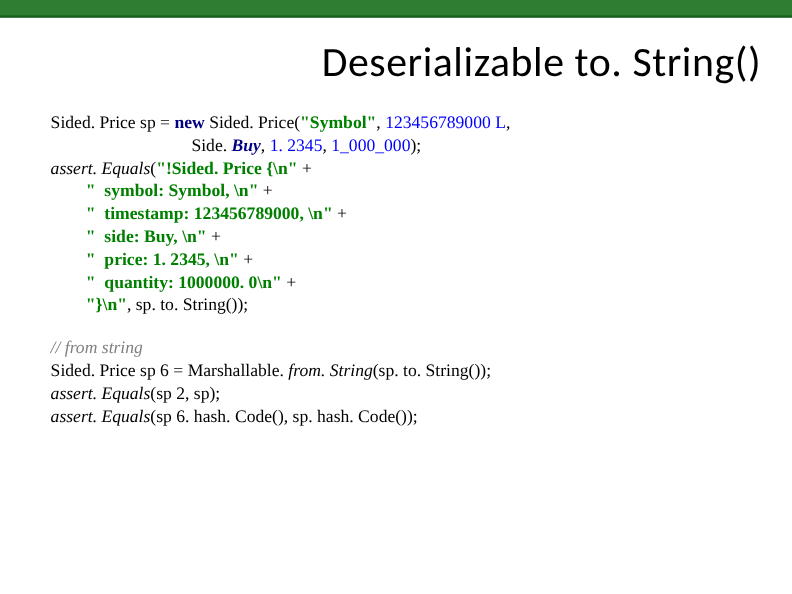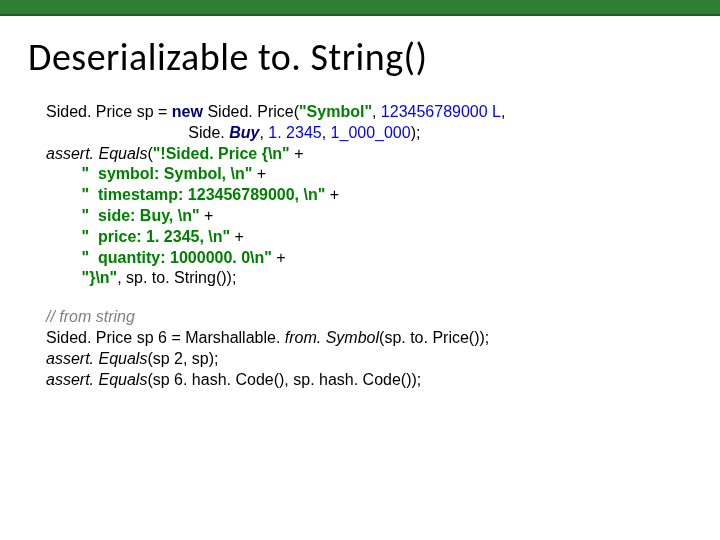--- a/index.html
+++ b/index.html
@@ -14,33 +14,33 @@
   .top-bar {
     width: 100%;
     height: 14px;
     background: #2e7d32;
     border-bottom: 2px solid #1b5e20;
   }
   .slide {
     padding: 0 28px 0 28px;
   }
   h1.title {
-    text-align: left;
+    text-align: right;
     font-weight: 400;
     font-size: 38px;
     margin: 18px 0 22px 0;
     letter-spacing: 0.5px;
   }
   p.body {
     font-size: 20px;
     line-height: 1.25;
     margin: 0 0 18px 0;
   }
   pre.code {
-    font-family: Liberation Sans, sans-serif;
+    font-family: Liberation Serif, serif;
     font-size: 16px;
     line-height: 1.3;
     margin: 0 0 18px 18px;
     white-space: pre;
   }
   .kw   { color: #000080; font-weight: bold; }    
   .str  { color: #008000; font-weight: bold; }    
   .num  { color: #0000ff; }                       
   .enum { color: #000080; font-style: italic; font-weight: bold; } 
   .m    { font-style: italic; }                   
@@ -60,17 +60,17 @@
 <span>                                Side. </span><span class="enum">Buy</span><span>, </span><span class="num">1. 2345</span><span>, </span><span class="num">1_000_000</span><span>);</span>
 <span class="m">assert. Equals</span><span>(</span><span class="str">"!Sided. Price {\n"</span><span> +</span>
 <span class="str">        "  symbol: Symbol, \n"</span><span> +</span>
 <span class="str">        "  timestamp: 123456789000, \n"</span><span> +</span>
 <span class="str">        "  side: Buy, \n"</span><span> +</span>
 <span class="str">        "  price: 1. 2345, \n"</span><span> +</span>
 <span class="str">        "  quantity: 1000000. 0\n"</span><span> +</span>
 <span class="str">        "}\n"</span><span>, sp. to. String());</span></pre>
 
   <pre class="code"><span class="cmt">// from string</span>
-<span>Sided. Price sp 6 = Marshallable. </span><span class="m">from. Symbol</span><span>(sp. to. Price());</span>
+<span>Sided. Price sp 6 = Marshallable. </span><span class="m">from. String</span><span>(sp. to. String());</span>
 <span class="m">assert. Equals</span><span>(sp 2, sp);</span>
 <span class="m">assert. Equals</span><span>(sp 6. hash. Code(), sp. hash. Code());</span></pre>
 
 </div>
 
 </body></html>

